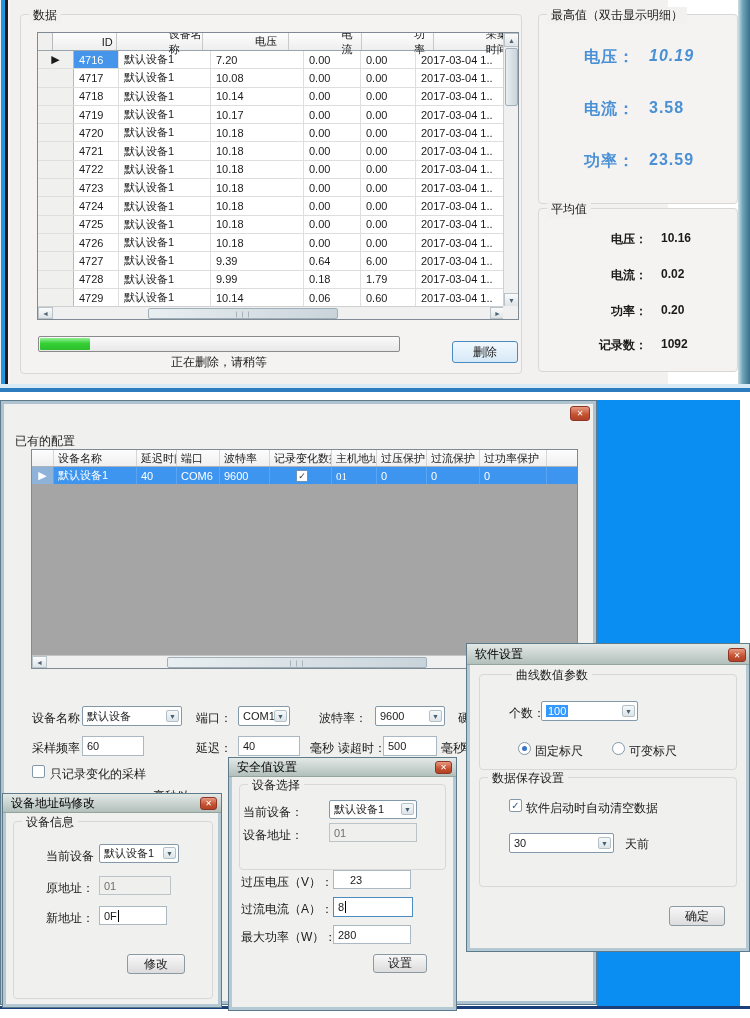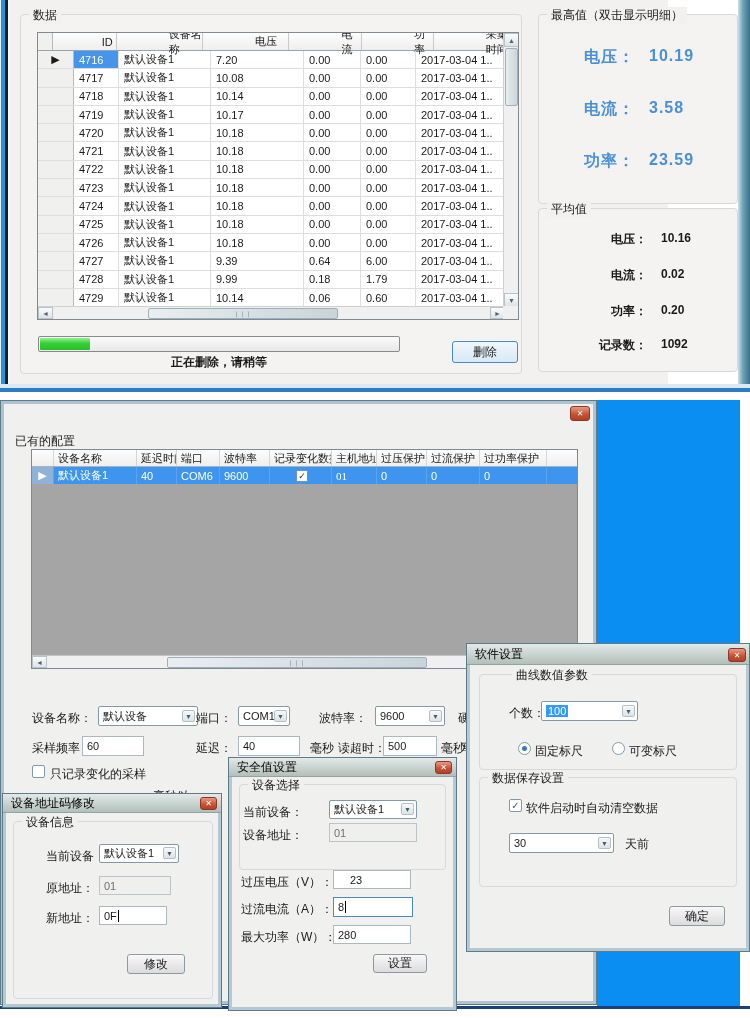--- a/index.html
+++ b/index.html
@@ -40,21 +40,21 @@
     background:linear-gradient(#fbfbfb,#dfe3e6); border:1px solid #b8c2c9; }
   .sthumb { background:linear-gradient(90deg,#e9eef1,#c9d4da); border:1px solid #9fb0ba; border-radius:2px; }
   .vthumb { position:absolute; left:1px; top:15px; width:13px; height:58px; }
   .hthumb { height:11px; width:190px; margin-left:95px; display:flex; align-items:center; justify-content:center;
     font-size:6px; color:#7b8b94; letter-spacing:1px; }
 
   
   #progress { left:38px; top:336px; width:362px; height:16px; border:1px solid #8a8a8a;
     background:linear-gradient(#fafafa,#e8e8e8); border-radius:2px; padding:1px; }
   #progress-fill { height:100%; background:linear-gradient(#93f193,#35d035 45%,#2cbf2c); border-radius:1px; }
-  #progress-status { left:38px; top:354px; width:362px; text-align:center; font-weight:bold; font-size:12px; }
+  #progress-status { left:38px; top:354px; width:362px; text-align:center; font-weight:normal; font-size:12px; }
   .btn { background:linear-gradient(#f8f8f8,#dcdcdc); border:1px solid #8c9aa3; border-radius:3px;
     display:flex; align-items:center; justify-content:center; font-size:12px; cursor:default; }
   #delete-btn { left:452px; top:341px; width:66px; height:22px;
     border-color:#4a8bc2; background:linear-gradient(#f0f8fd,#d7e9f7); }
 
   
   .stat-row-max { position:absolute; left:0; width:100%; display:flex; font-weight:bold;
     font-size:16px; color:#4a90d5; letter-spacing:1px; }
   .stat-row-max .lbl { width:96px; text-align:right; }
   .stat-row-avg { position:absolute; left:0; width:100%; display:flex; font-size:12px; font-weight:bold; }
@@ -289,21 +289,21 @@
   <div class="abs" id="progress">
     <div id="progress-fill" style="width: 14%;"></div>
   </div>
   <div class="abs" id="progress-status">正在删除，请稍等</div>
   <div class="abs btn" id="delete-btn">删除</div>
 
   <div class="abs groupbox" style="left:538px;top:14px;width:200px;height:190px;">
     <span class="grouplabel">最高值（双击显示明细）</span>
     <div class="stat-row-max" style="top:32px;">
       <span class="lbl">电压：</span>
-        <span style="margin-left:14px;">10.19</span>
+        <span style="margin-left:14px;font-style:italic;">10.19</span>
     </div>
     <div class="stat-row-max" style="top:84px;">
       <span class="lbl">电流：</span>
         <span style="margin-left:14px;">3.58</span>
     </div>
     <div class="stat-row-max" style="top:136px;">
       <span class="lbl">功率：</span>
         <span style="margin-left:14px;">23.59</span>
     </div>
   </div>
@@ -367,21 +367,21 @@
       <div class="g gfill"></div>
     </div>
     <div id="serial-hscroll">
       <div class="sarrow" style="height:12px;">◄</div>
       <div class="sthumb hthumb">❘❘❘</div>
       <div class="sarrow" style="height:12px;position:absolute;right:0;">►</div>
     </div>
   </div>
 
   <span class="flabel" style="left:31px;top:309px;">设备名称：</span>
-  <div class="dd" style="left:81px;top:305px;width:100px;margin-left:16px;">
+  <div class="dd" style="left:81px;top:305px;width:100px;">
     <span>默认设备</span>
       <span class="dda">▼</span>
   </div>
   <span class="flabel" style="left:195px;top:309px;">端口：</span>
   <div class="dd" style="left:237px;top:305px;width:52px;">
     <span>COM1</span>
       <span class="dda">▼</span>
   </div>
   <span class="flabel" style="left:318px;top:309px;">波特率：</span>
   <div class="dd" style="left:374px;top:305px;width:70px;">

